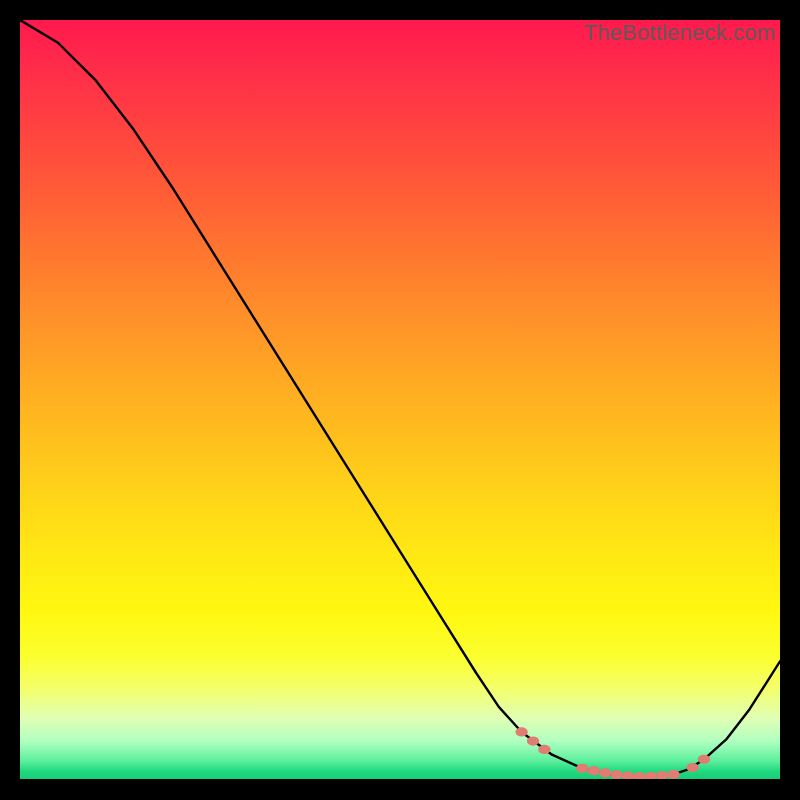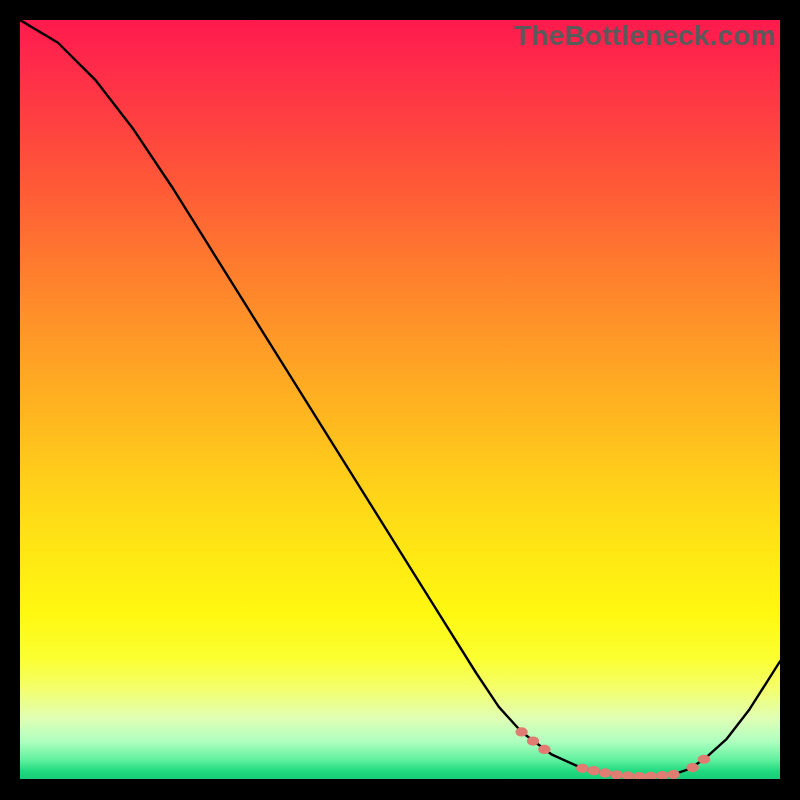--- a/index.html
+++ b/index.html
@@ -45,22 +45,22 @@
       #b0ffc0 95%,
       #60f09e 97.5%,
       #1fd97f 99%,
       #18cc78 100%
     );
   }
   .watermark {
     position: absolute;
     top: 0px;
     right: 4px;
-    font-size: 28px;
-    font-weight: 700;
+    font-size: 22px;
+    font-weight: 400;
     color: #5a5a5a;
     letter-spacing: 0.2px;
     user-select: none;
   }
   svg.curve {
     position: absolute;
     left: 0;
     top: 0;
     width: 760px;
     height: 759px;

